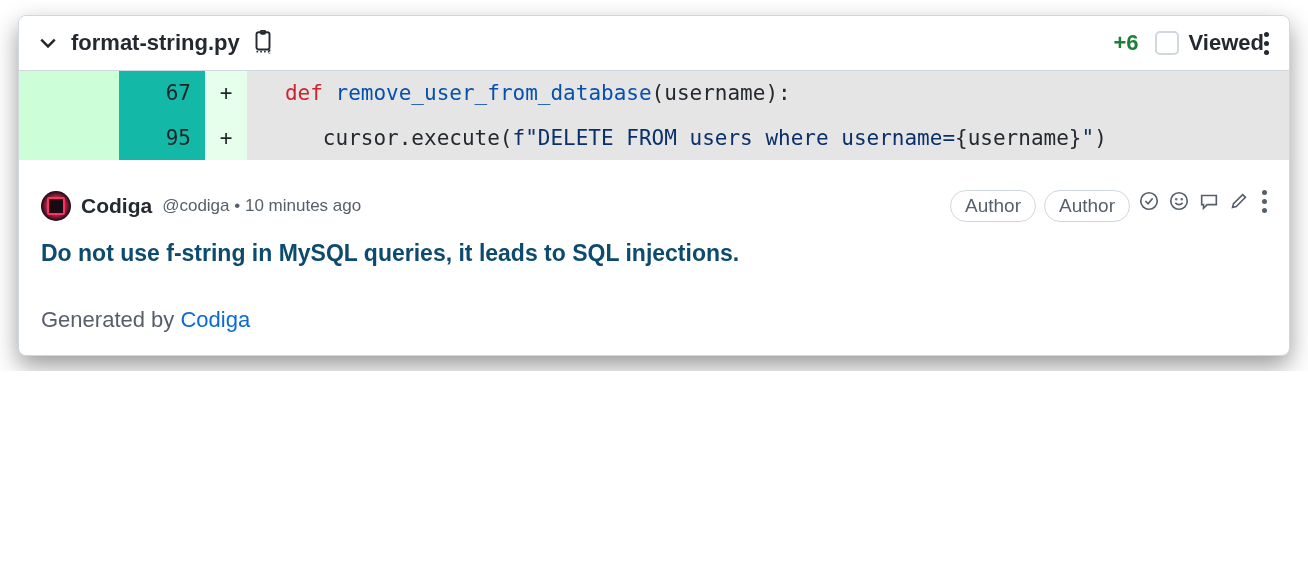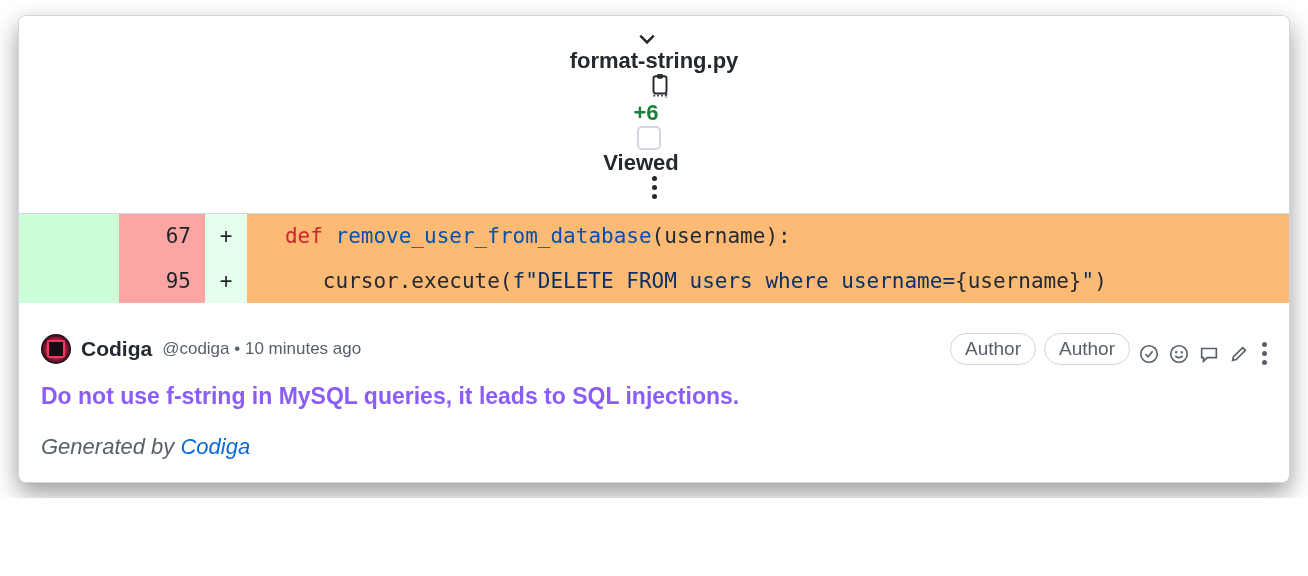--- a/index.html
+++ b/index.html
@@ -17,21 +17,20 @@
     box-shadow: 0 10px 25px rgba(0,0,0,0.4);
     background: #fff;
   }
   .file-header {
     display: flex;
     align-items: center;
     padding: 14px 20px;
     background: #fff;
     border-bottom: 1px solid #d0d7de;
     font-size: 22px;
-    flex-direction: column;
   }
   .chevron {
     display:inline-flex;
     align-items:center;
     justify-content:center;
     margin-right: 14px;
   }
   .chevron svg { width: 18px; height: 18px; }
   .file-name {
     font-weight: 700;
@@ -51,21 +50,20 @@
   .viewed-check {
     width: 24px;
     height: 24px;
     border: 2px solid #d0d7de;
     border-radius: 5px;
     margin-right: 10px;
   }
   .viewed-label {
     font-weight: 700;
     color: #24292f;
-    margin-right: 26px;
   }
   .kebab {
     display:inline-flex;
     flex-direction: column;
     gap:4px;
   }
   .kebab span {
     width:5px; height:5px; border-radius:50%; background:#24292f;
   }
   .kebab.light span { background:#57606a; }
@@ -79,33 +77,33 @@
     padding: 6px 0;
     line-height: 1.55;
     vertical-align: top;
   }
   td.ln-old {
     width: 100px;
     background: #ccffd8;
   }
   td.ln-new {
     width: 86px;
-    background: #fca5a5;
+    background: #14b8a6;
     text-align: right;
     color: #1f2328;
     padding-right: 14px;
   }
   td.marker {
     width: 42px;
     background: #e6ffec;
     text-align: center;
     color: #1f2328;
   }
   td.code {
-    background: #fdba74;
+    background: #e5e5e5;
     white-space: pre;
     color: #24292f;
     padding-right: 20px;
   }
   .kw { color: #cf222e; }
   .fn { color: #0550ae; }
   .str { color: #0a3069; }
   .comment-row {
     padding: 30px 22px 22px 22px;
   }
@@ -131,47 +129,46 @@
   }
   .commenter {
     font-weight:700; color:#24292f; font-size:21px;
   }
   .handle {
     color:#57606a; font-size:17px;
   }
   .badges {
     margin-left:auto;
     display:flex;
-    align-items:flex-end;
+    align-items:flex-start;
     gap:8px;
   }
   .badge {
     border:1px solid #d0d7de;
     border-radius: 20px;
     padding: 4px 14px;
     color:#57606a;
     font-size:19px;
   }
   .action-icon {
     width:22px;height:22px;
     display:inline-flex; align-items:center; justify-content:center;
     color:#57606a;
   }
   .action-icon svg { width:22px; height:22px; stroke:#57606a; fill:none; stroke-width:1.8; }
   .comment-body {
     margin-top: 18px;
     font-size: 23px;
     font-weight: 700;
-    color:#8b5cf6;
+    color:#0c4a6e;
   }
   .comment-footer {
-    margin-top: 24px;
+    margin-top: 40px;
     font-size: 22px;
     color:#57606a;
-    font-style:italic;
   }
   .comment-footer a {
     color:#0969da;
     text-decoration:none;
   }
 </style>
 </head>
 <body>
 
 <div class="file-box">

